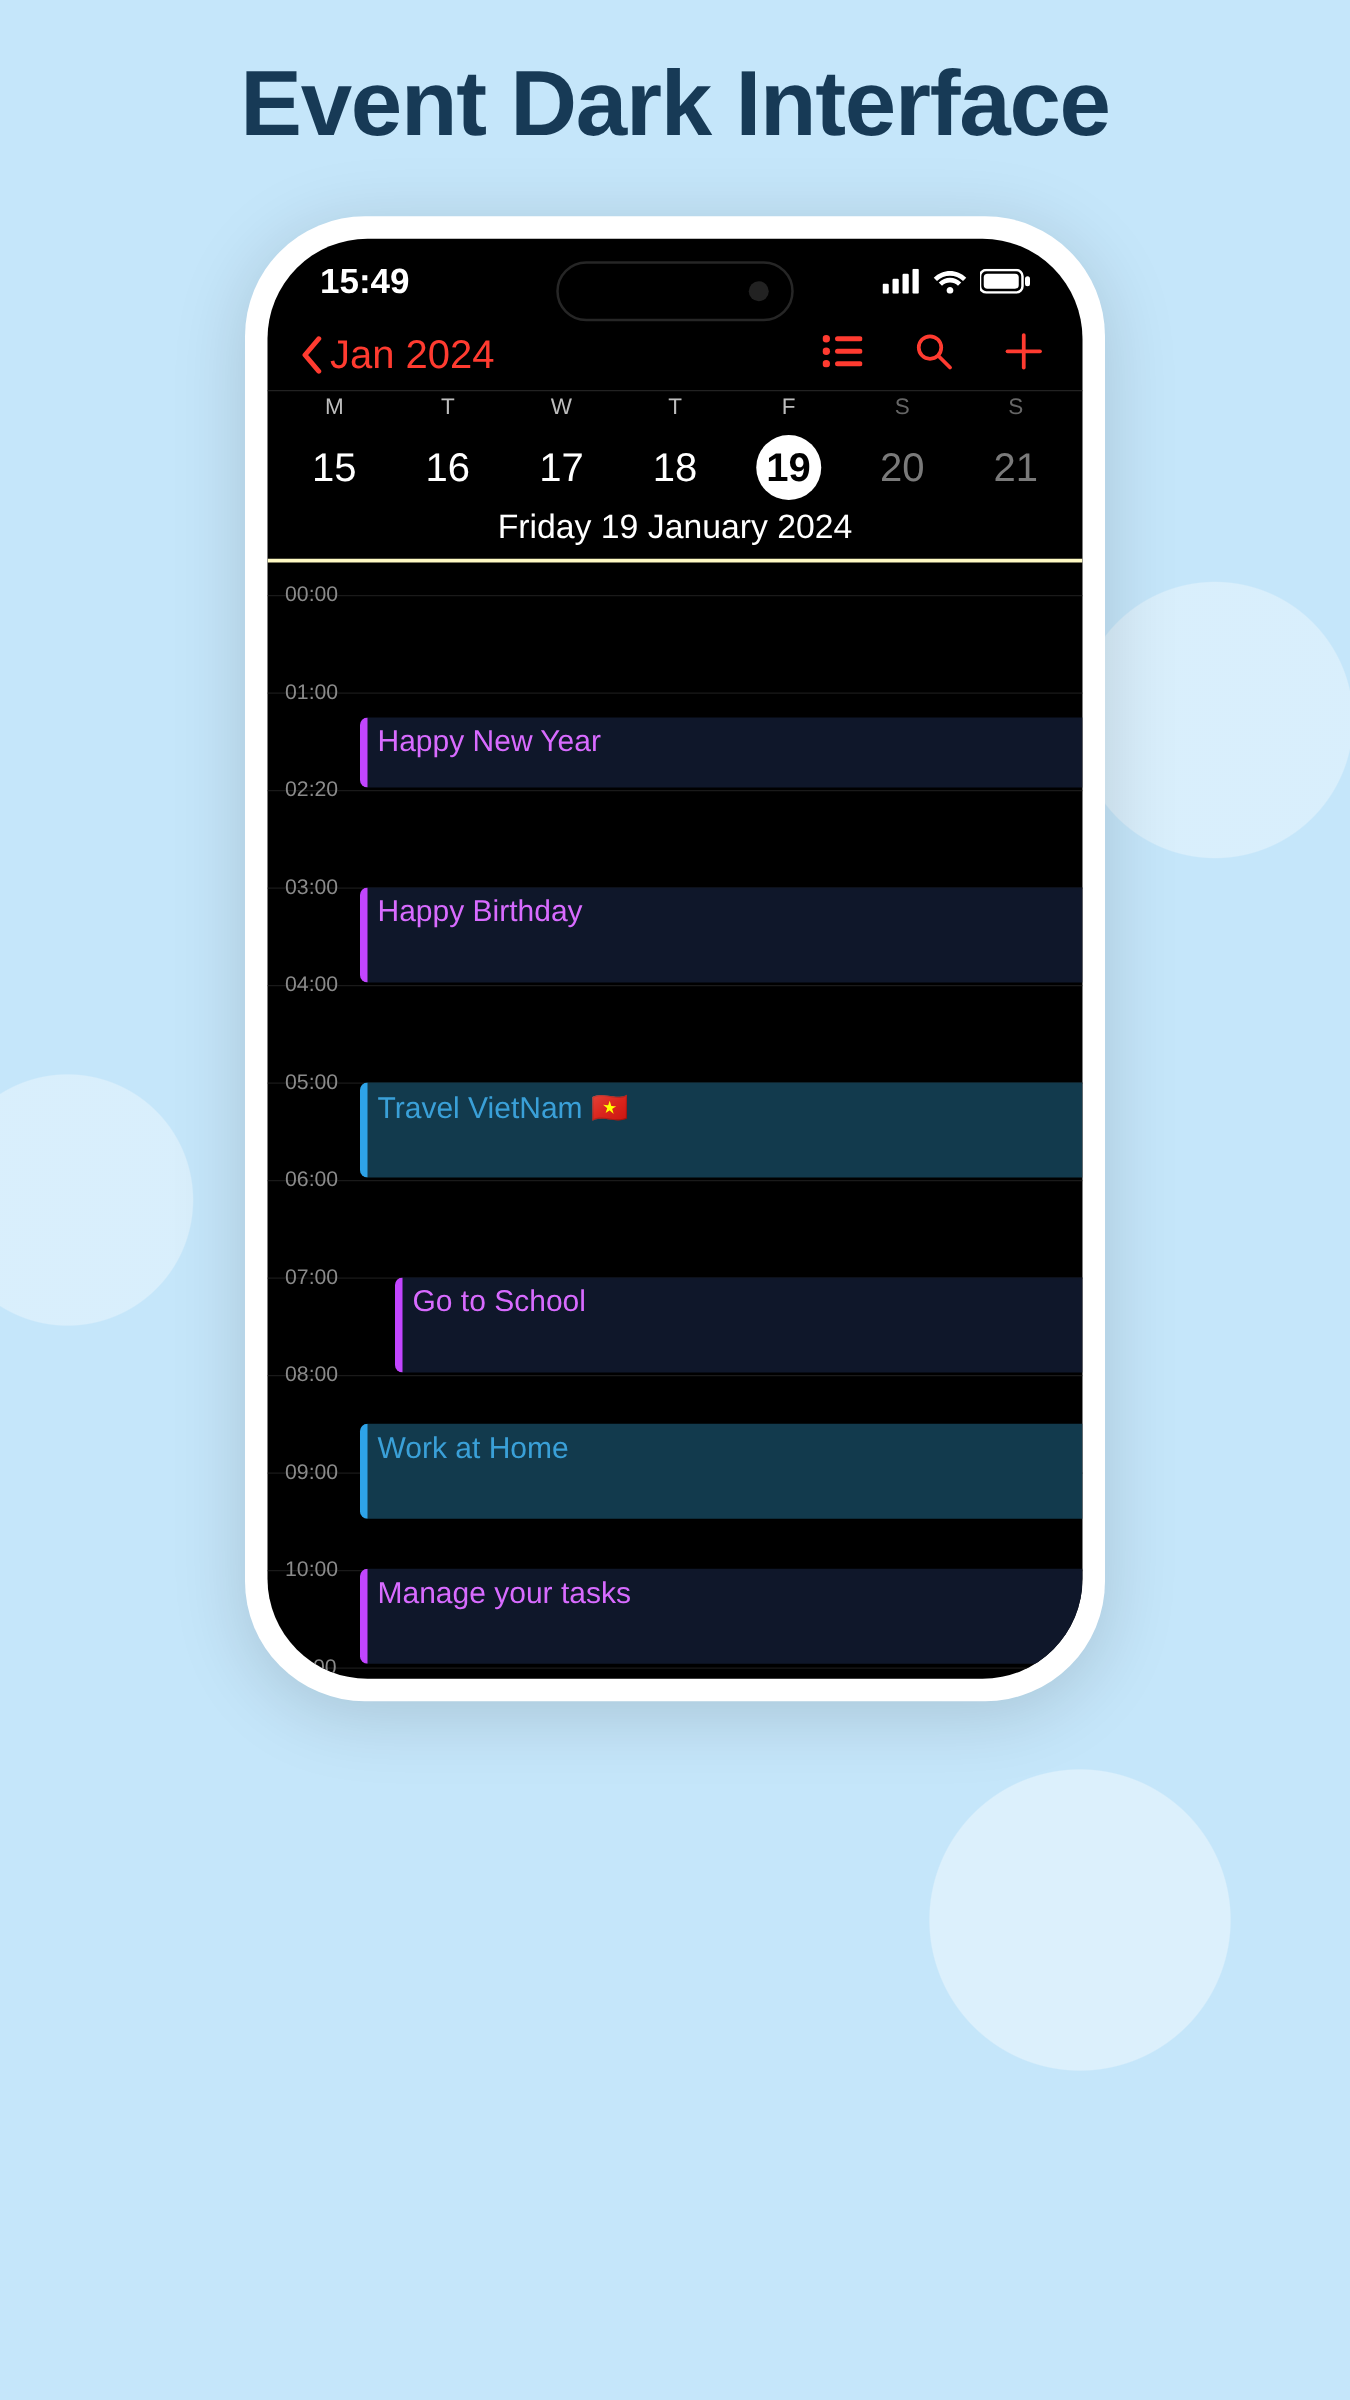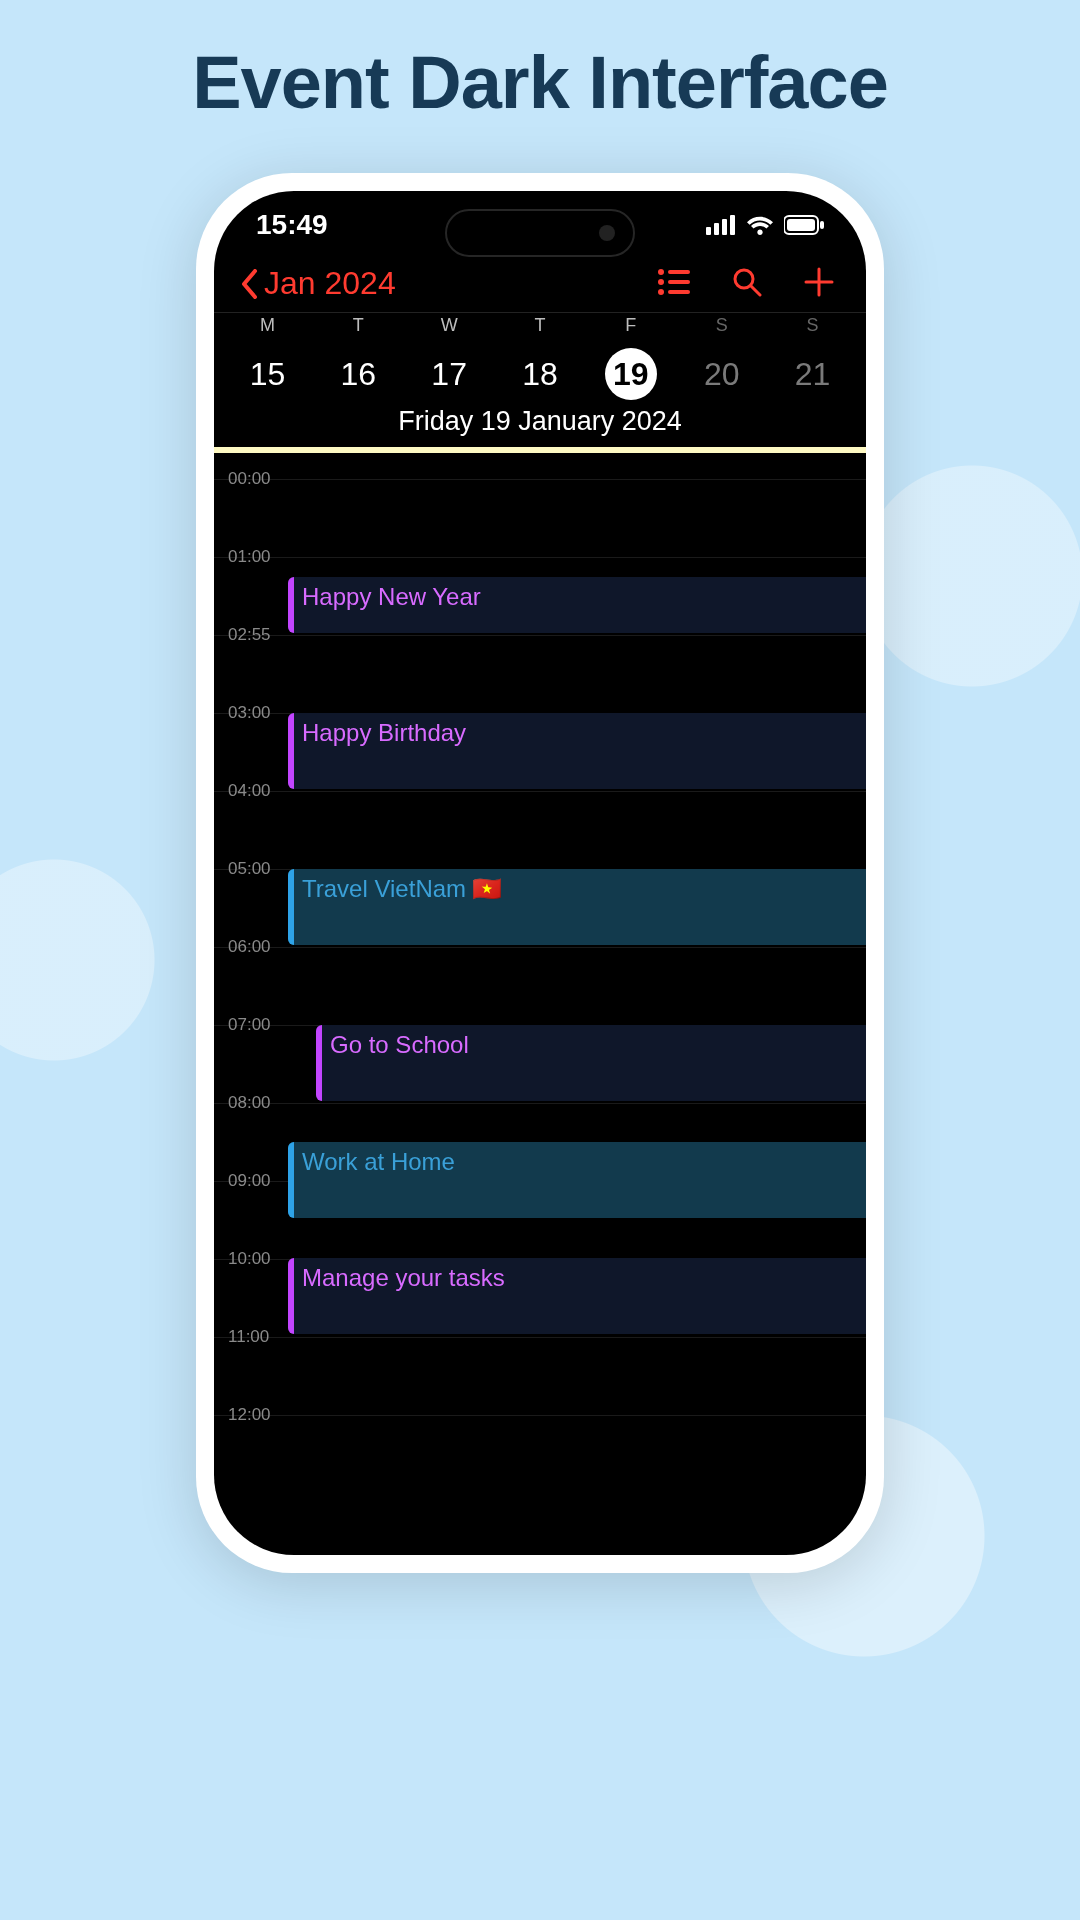--- a/index.html
+++ b/index.html
@@ -28,21 +28,21 @@
     font-weight: 600;
     color: #173a56;
     padding-top: 40px;
     letter-spacing: -1px;
   }
 
   .phone {
     position: relative;
     z-index: 1;
     width: 688px;
-    height: 1400px;
+    height: 1188px;
     margin: 48px auto 0;
     background: #fff;
     border-radius: 96px;
     padding: 18px;
     box-shadow: 0 10px 60px rgba(0,0,0,0.15);
   }
   .screen {
     width: 100%; height: 100%;
     background: #000;
     border-radius: 80px;
@@ -136,21 +136,21 @@
     font-size:27px;
     color:#fff;
     padding: 4px 0 10px;
     font-weight:400;
   }
 
   
   .timeline {
     position:relative;
     height: 1010px;
-    border-top:6px solid #fef9c3;
+    border-top:3px solid #fef9c3;
   }
   .hour-row {
     position:absolute;
     left:0; right:0;
     border-top:1px solid #1a1a1a;
   }
   .hour-label {
     position:absolute;
     left:14px;
     top:-11px;
@@ -305,21 +305,21 @@
     <div class="date-heading">Friday  19 January 2024</div>
 
     <div class="timeline" id="timeline">
         <div class="hour-row" style="top: 26px;">
           <div class="hour-label">00:00</div>
         </div>
         <div class="hour-row" style="top: 104px;">
           <div class="hour-label">01:00</div>
         </div>
         <div class="hour-row" style="top: 182px;">
-          <div class="hour-label">02:55</div>
+          <div class="hour-label">02:20</div>
         </div>
         <div class="hour-row" style="top: 260px;">
           <div class="hour-label">03:00</div>
         </div>
         <div class="hour-row" style="top: 338px;">
           <div class="hour-label">04:00</div>
         </div>
         <div class="hour-row" style="top: 416px;">
           <div class="hour-label">05:00</div>
         </div>

